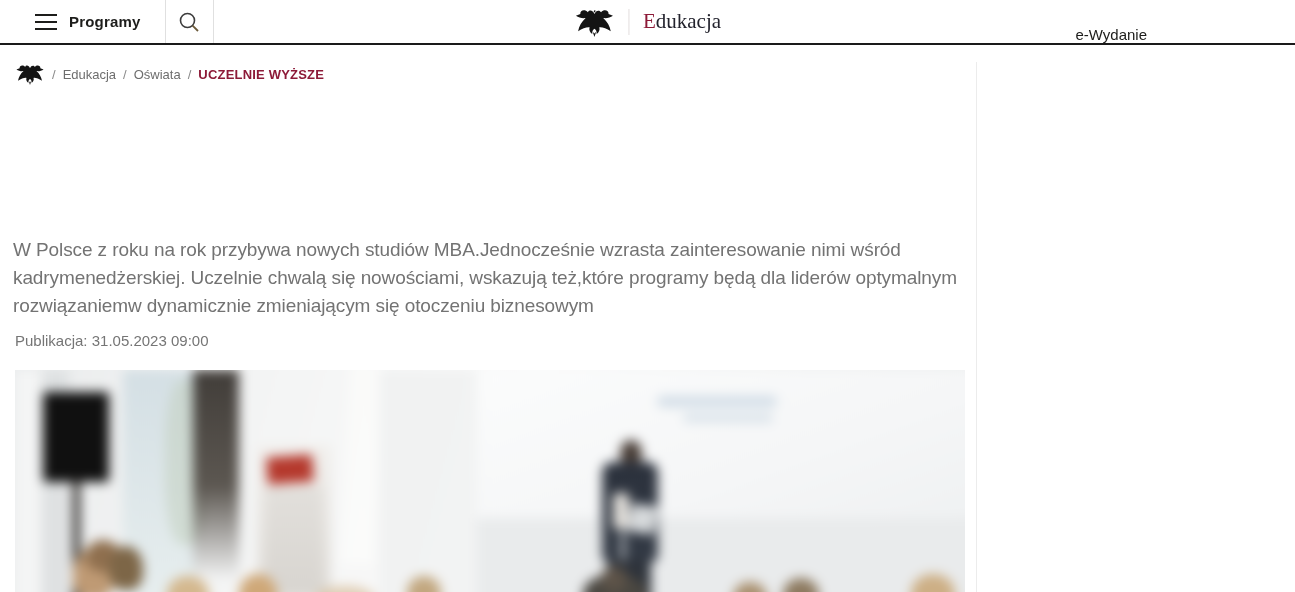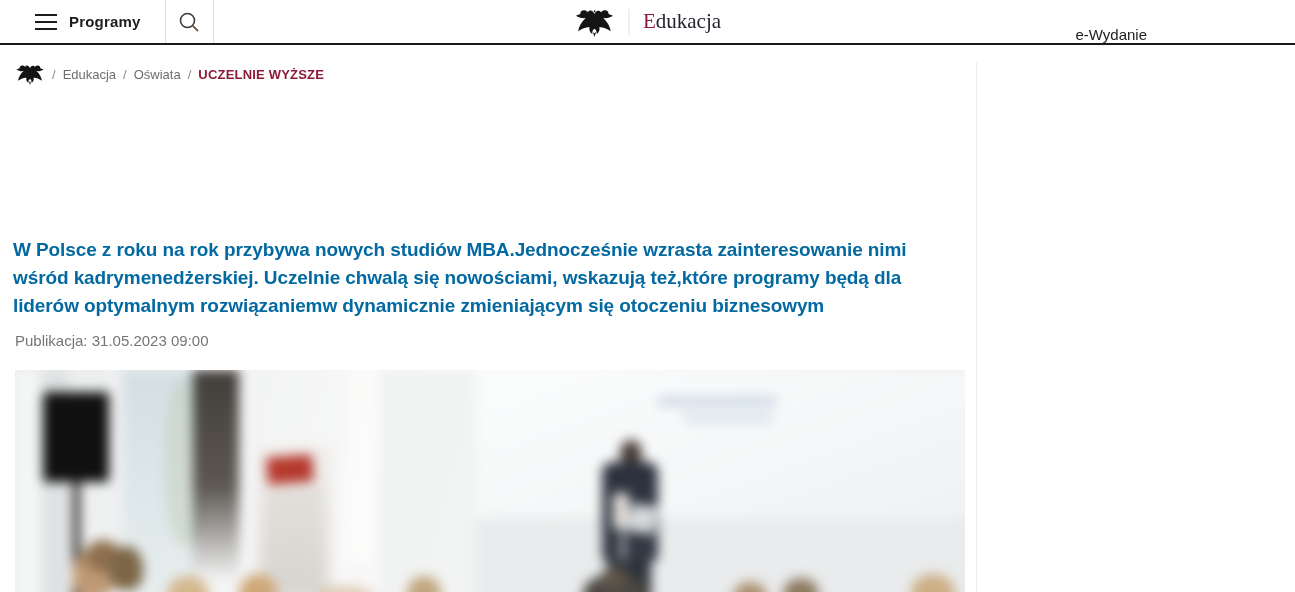--- a/index.html
+++ b/index.html
@@ -43,21 +43,21 @@
     gap:7px; font-size:13px; color:#6d6d6d; }
   .crumb-eagle{ width:30px; height:22px; display:block; cursor:pointer; }
   .crumb-sep{ color:#8a8a8a; }
   .crumb-link{ color:#6d6d6d; text-decoration:none; }
   .crumb-last{ color:#8d1a38; font-weight:700; text-decoration:none; letter-spacing:.2px; }
 
   .article-title{ position:absolute; left:13px; top:60px; width:930px;
     font-family:"Liberation Serif", serif; font-weight:400; font-size:40px;
     line-height:1.23; letter-spacing:-0.5px; color:#121212; }
   .article-lead{ position:absolute; left:13px; top:191px; width:950px;
-    font-size:19px; line-height:1.48; color:#0369a1; letter-spacing:-0.1px;font-weight:bold; }
+    font-size:19px; line-height:1.48; color:#737373; letter-spacing:-0.1px; }
   .pub-date{ position:absolute; left:15px; top:287px; font-size:15px; color:#757575; }
 
   
   .photo{ position:absolute; left:15px; top:325px; width:950px; height:222px;
     overflow:hidden; background:#f0f1f2; }
   .scene{ position:absolute; left:-20px; top:-20px; width:990px; height:262px;
     filter:blur(6px); }
   .scene > div{ position:absolute; }
   .ph-base{ left:0; top:0; width:990px; height:262px;
     background:linear-gradient(105deg,#e9ebec 0%,#f3f4f4 25%,#fafafa 52%,#f1f2f2 78%,#eceeef 100%); }

